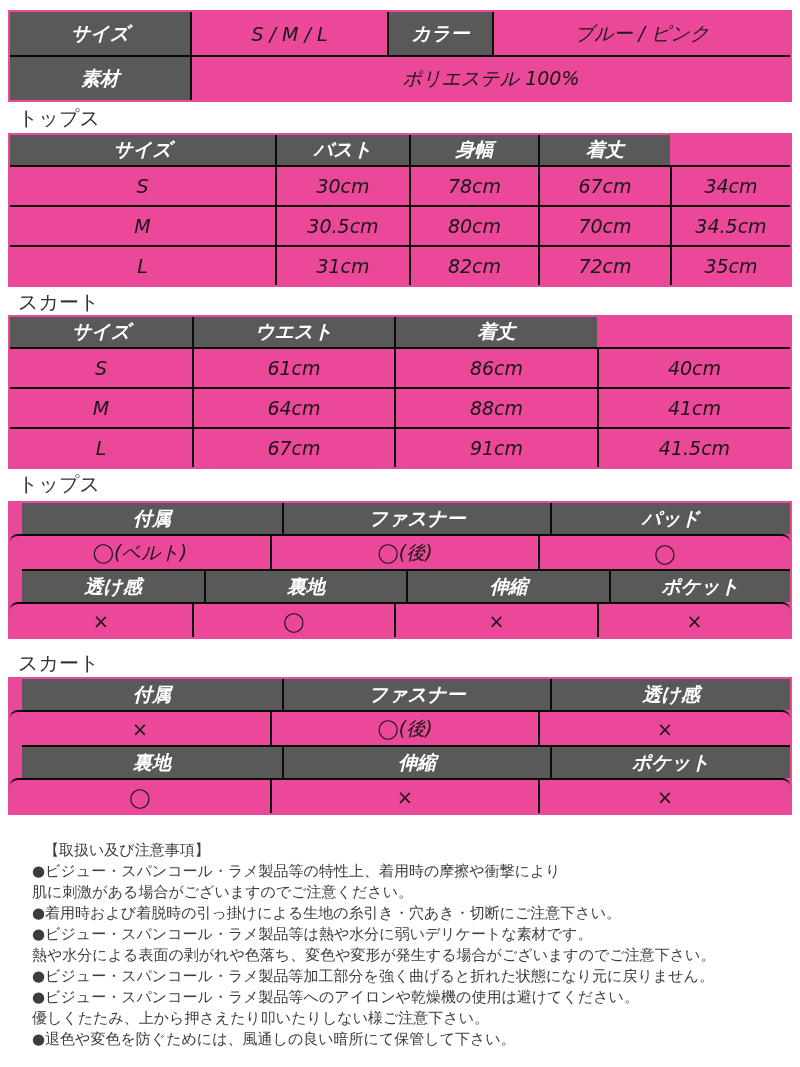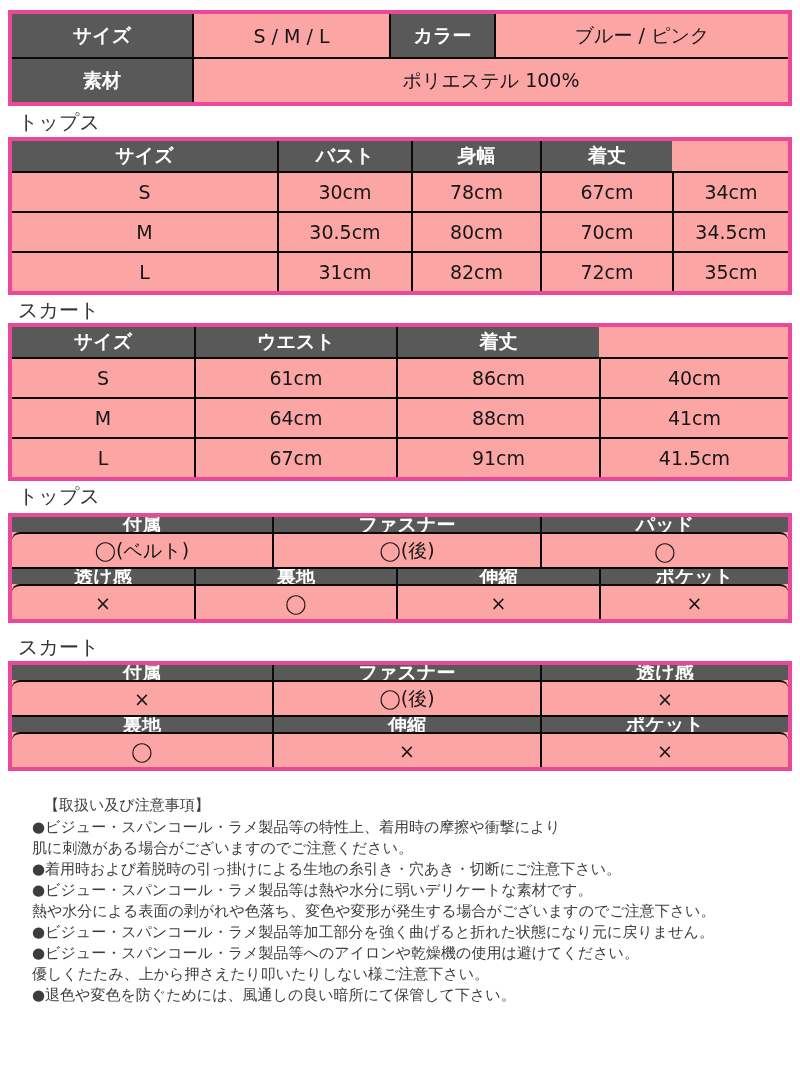--- a/index.html
+++ b/index.html
@@ -4,35 +4,35 @@
 <style>
   html,body { margin:0; padding:0; background:#ffffff; }
   body {
     width:800px; height:1067px; overflow:hidden;
     font-family:"DejaVu Sans","Liberation Sans",sans-serif;
     color:#161616;
   }
   .page { padding:10px 8px 0 8px; }
 
   
-  .tbl { border:4px solid #ec4899; background:#fca5a5; }
+  .tbl { border:2px solid #ec4899; background:#ec4899;font-style:italic; }
   .row { display:grid; }
   .row + .row { border-top:2px solid #0a0a0a; }
   .cell {
     display:flex; align-items:center; justify-content:center;
     font-size:19px; color:#161616; white-space:nowrap; overflow:hidden;
   }
   .cell + .cell { border-left:2px solid #0a0a0a; }
   .hcell { background:#595959; color:#ffffff; font-weight:700; }
 
   
   .r-info  { height:43px; }
   .r-head  { height:30px; }
   .r-data  { height:38px; }
-  .r-ahead { height:15px; }
+  .r-ahead { height:31px;margin-left:12px; }
   .r-aval  { height:33px;border-radius:8px; }
 
   
   .info-r1 { grid-template-columns:180px 197px 105px 1fr; }
   .info-r2 { grid-template-columns:180px 1fr; }
   .tops-size-row  { grid-template-columns:265px 134px 129px 132px 1fr; }
   .skirt-size-row { grid-template-columns:182px 202px 203px 1fr; }
   .thirds-row     { grid-template-columns:260px 268px 1fr; }
   .quarters-row   { grid-template-columns:182px 202px 203px 1fr; }
 
@@ -44,21 +44,21 @@
   .mt3  { margin-top:3px; }
   .mt7  { margin-top:7px; }
   .mt4  { margin-top:4px; }
   .mt6  { margin-top:6px; }
   .mt15 { margin-top:15px; }
 
   .notes {
     margin-top:25px; padding-left:24px;
     font-size:15px; line-height:21px; color:#3d3d3d;
   }
-  .notes .title { text-indent:12px;font-family:Liberation Mono, monospace; }
+  .notes .title { text-indent:12px; }
 </style>
 </head>
 <body>
 
 <div class="page">
 
   <div class="tbl">
     <div class="row info-r1 r-info">
       <div class="cell hcell">サイズ</div>
       <div class="cell">S / M / L</div>

